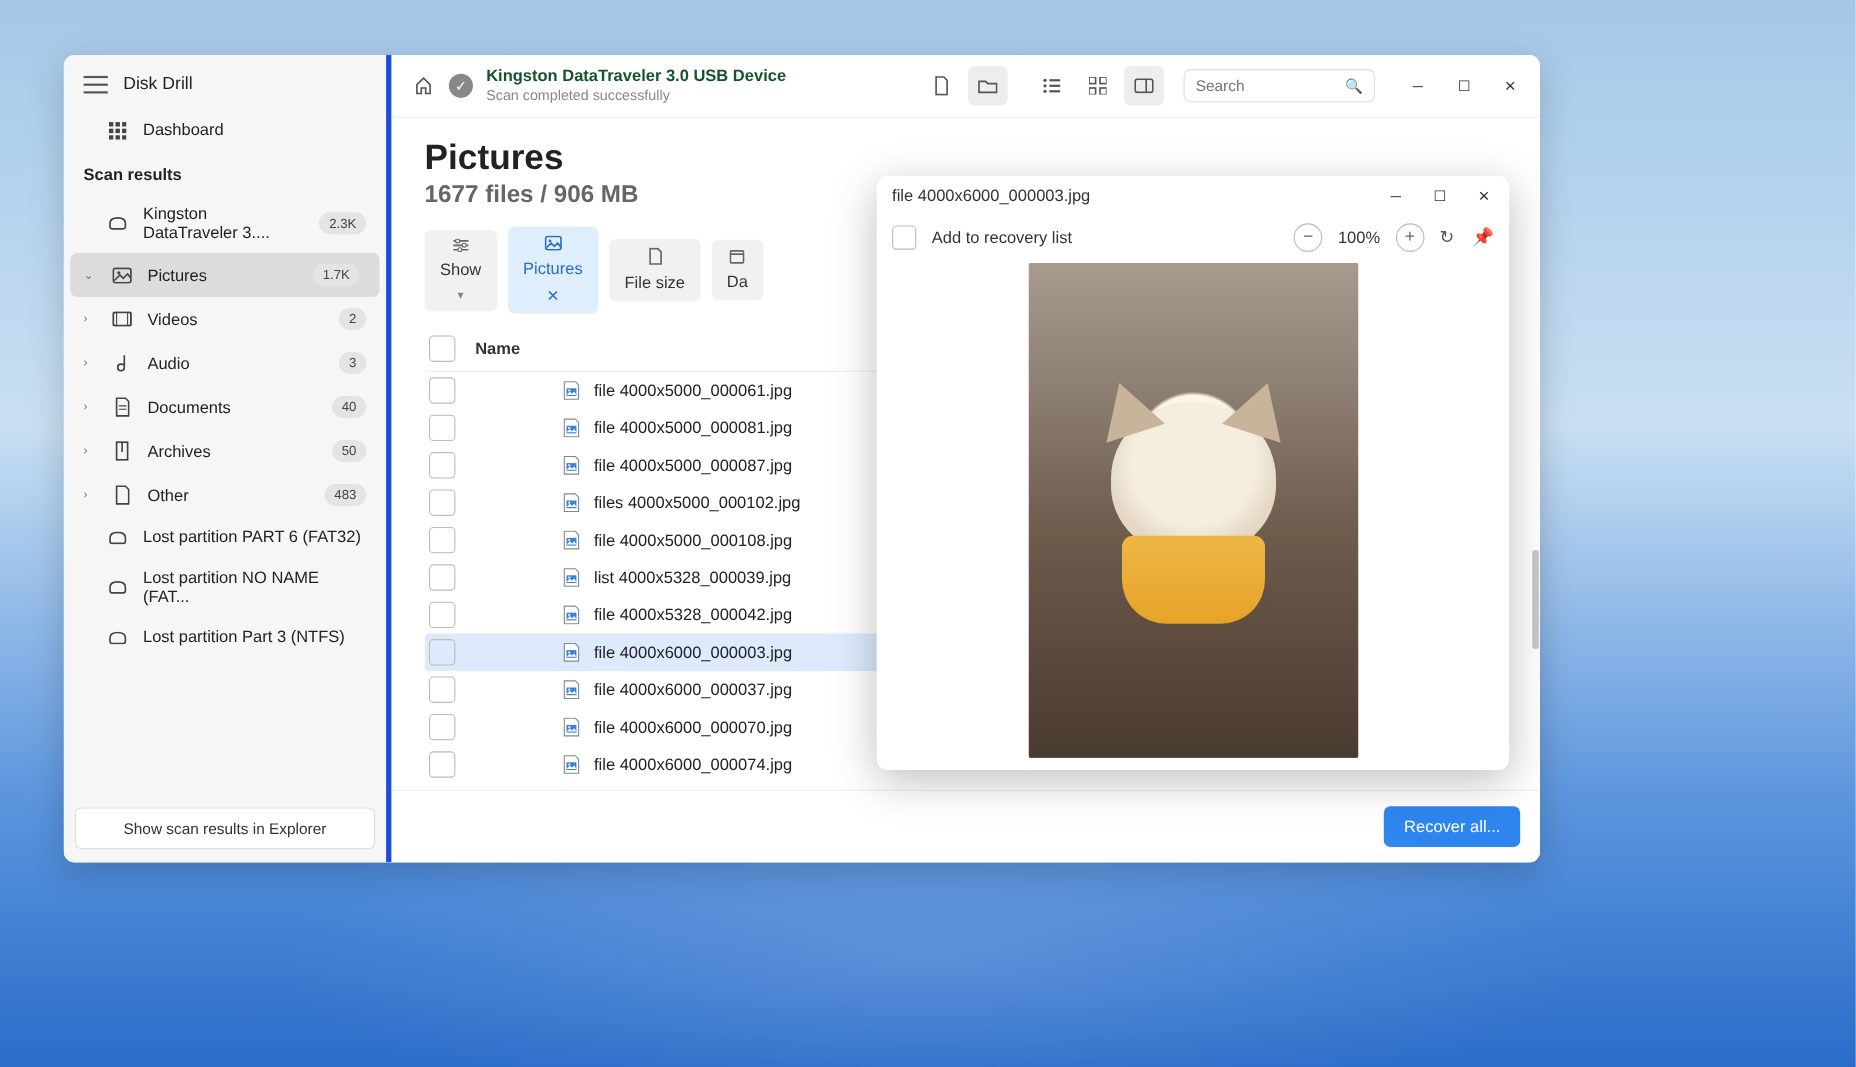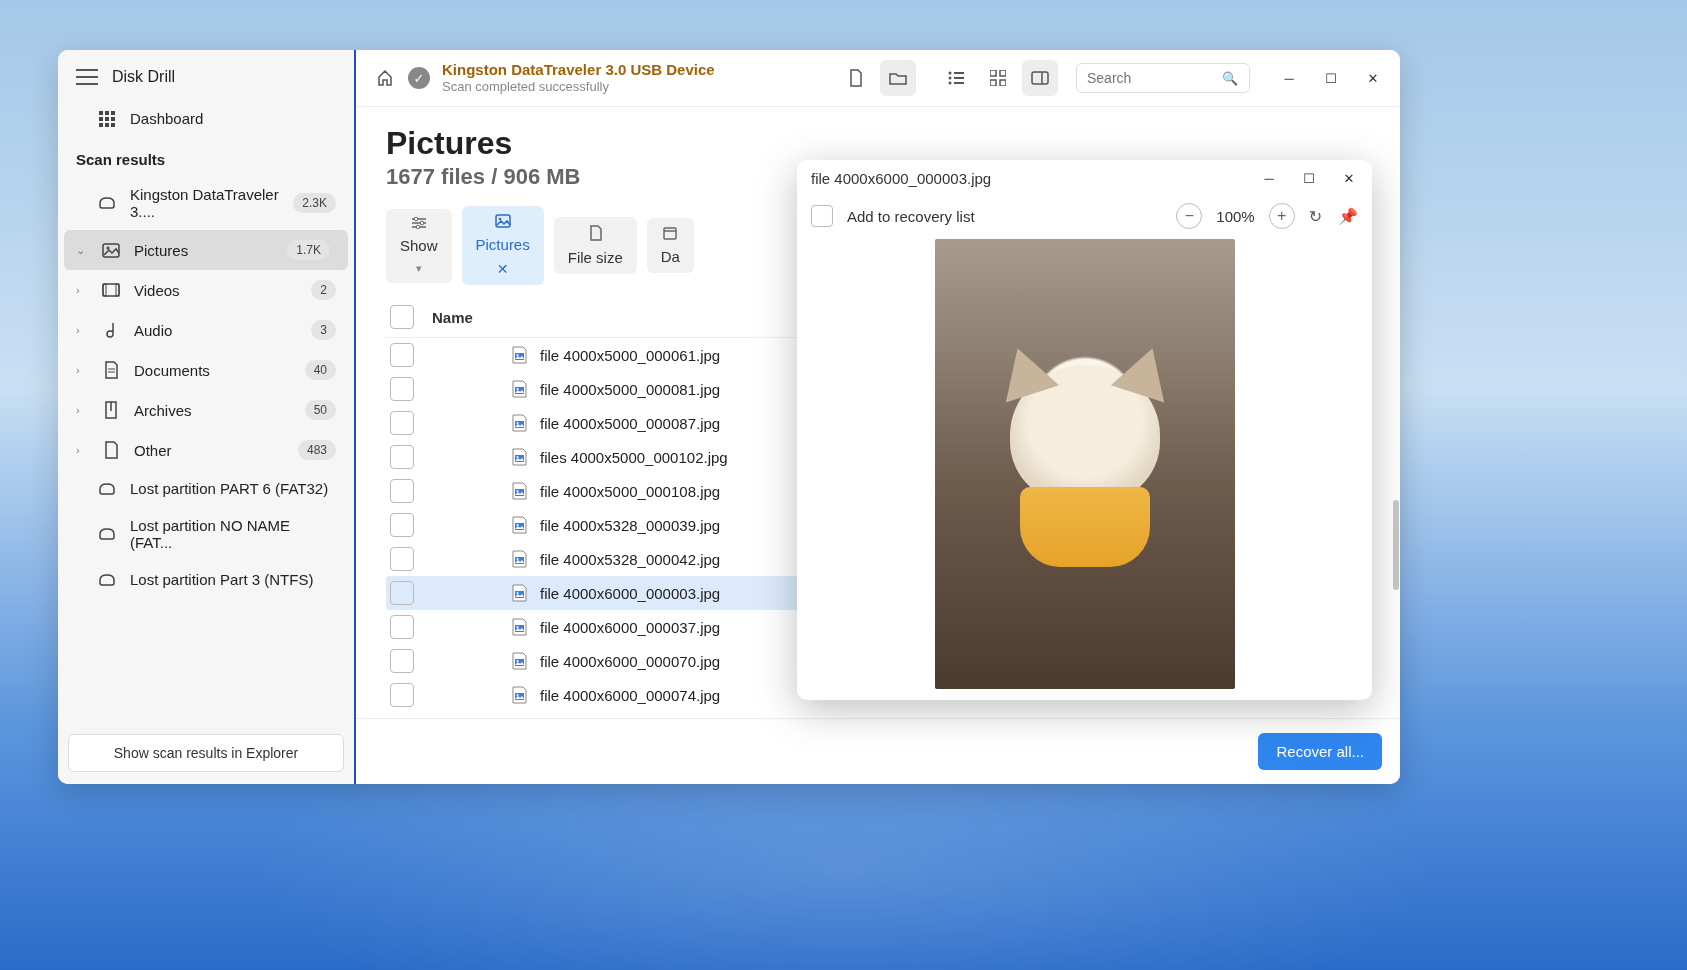--- a/index.html
+++ b/index.html
@@ -10,21 +10,21 @@
 body::after {
   content: ''; position: absolute; bottom: -100px; left: 50%; transform: translateX(-50%);
   width: 1400px; height: 400px; border-radius: 50%;
   background: radial-gradient(ellipse, rgba(255,255,255,0.15) 0%, transparent 60%);
 }
 .window {
   position: absolute; left: 58px; top: 50px; width: 1342px; height: 734px;
   background: #fff; border-radius: 10px; box-shadow: 0 8px 32px rgba(0,0,0,0.18);
   display: flex; overflow: hidden;
 }
-.sidebar { width: 298px; background: #f6f6f6; border-right: 2px solid #1d4ed8; display: flex; flex-direction: column; }
+.sidebar { width: 298px; background: #f6f6f6; border-right: 5px solid #1d4ed8; display: flex; flex-direction: column; }
 .sb-top { display: flex; align-items: center; gap: 14px; padding: 18px 18px 14px; }
 .hamburger-icon { width: 22px; height: 16px; position: relative; cursor: pointer; }
 .hamburger-icon span, .hamburger-icon::before, .hamburger-icon::after {
   content: ''; position: absolute; left: 0; width: 100%; height: 2px; background: #555;
 }
 .hamburger-icon::before { top: 0; } .hamburger-icon span { top: 7px; } .hamburger-icon::after { bottom: 0; }
 .app-title { font-size: 16px; color: #222; }
 .nav-item { display: flex; align-items: center; gap: 14px; padding: 10px 18px 10px 40px; cursor: pointer; color: #222; font-size: 15px; }
 .nav-item.active { background: #dcdcdc; border-radius: 6px; margin: 0 6px; padding-left: 34px; }
 .nav-item .chev { width: 10px; color: #777; font-size: 11px; margin-left: -22px; margin-right: 2px; }
@@ -32,21 +32,21 @@
 .nav-item .cnt { margin-left: auto; background: #e4e4e4; color: #444; font-size: 12px; padding: 3px 9px; border-radius: 12px; }
 .sb-head { font-size: 15px; font-weight: 700; color: #222; padding: 14px 18px 8px; }
 .sb-footer { margin-top: auto; padding: 12px 10px; }
 .explorer-btn { width: 100%; background: #fff; border: 1px solid #ddd; border-radius: 6px; padding: 10px; font-size: 14px; color: #333; cursor: pointer; }
 
 .main { flex: 1; display: flex; flex-direction: column; background: #fff; }
 .titlebar { display: flex; align-items: center; padding: 10px 18px; gap: 12px; border-bottom: 1px solid #eee; }
 .tb-ico { width: 22px; height: 22px; display: inline-flex; align-items: center; justify-content: center; color: #666; cursor: pointer; }
 .tb-check { width: 22px; height: 22px; border-radius: 50%; background: #888; color: #fff; display: inline-flex; align-items: center; justify-content: center; font-size: 13px; }
 .tb-titleblock { display: flex; flex-direction: column; line-height: 1.25; }
-.tb-title { font-size: 15px; font-weight: 600; color: #a16207; }
+.tb-title { font-size: 15px; font-weight: 600; color: #14532d; }
 .tb-sub { font-size: 13px; color: #888; }
 .tb-spacer { flex: 1; }
 .tb-btns { display: flex; gap: 6px; align-items: center; }
 .tb-ibtn { width: 36px; height: 36px; border-radius: 6px; display: inline-flex; align-items: center; justify-content: center; color: #555; cursor: pointer; }
 .tb-ibtn.active { background: #ededed; }
 .searchbox { display: flex; align-items: center; border: 1px solid #ddd; border-radius: 6px; padding: 6px 10px; width: 174px; margin-left: 6px; }
 .searchbox input { border: none; outline: none; width: 100%; font-size: 14px; color: #333; }
 .searchbox .sico { color: #888; font-size: 13px; }
 .winctl { display: flex; gap: 24px; margin-left: 18px; }
 .winctl span { cursor: pointer; color: #333; font-size: 13px; display: inline-flex; width: 18px; justify-content: center; }
@@ -440,21 +440,21 @@
             <div class="t-row">
               <span class="ck"></span>
               <span class="file-icon">
                 <svg viewBox="0 0 18 18">
                   <path d="M3 1 L13 1 L16 4 L16 17 L3 17 Z" fill="#fff" stroke="#888"></path>
                   <rect x="5" y="7" width="9" height="7" fill="#3b82d6"></rect>
                   <circle cx="7.5" cy="9" r="1" fill="#fff"></circle>
                   <path d="M5 13 L8 10 L10 12 L12 10 L14 13" fill="#fff"></path>
                 </svg>
               </span>
-              <span>file 4000x5328_000039.jpg</span>
+              <span>list 4000x5328_000039.jpg</span>
             </div>
             <div class="t-row">
               <span class="ck"></span>
               <span class="file-icon">
                 <svg viewBox="0 0 18 18">
                   <path d="M3 1 L13 1 L16 4 L16 17 L3 17 Z" fill="#fff" stroke="#888"></path>
                   <rect x="5" y="7" width="9" height="7" fill="#3b82d6"></rect>
                   <circle cx="7.5" cy="9" r="1" fill="#fff"></circle>
                   <path d="M5 13 L8 10 L10 12 L12 10 L14 13" fill="#fff"></path>
                 </svg>

